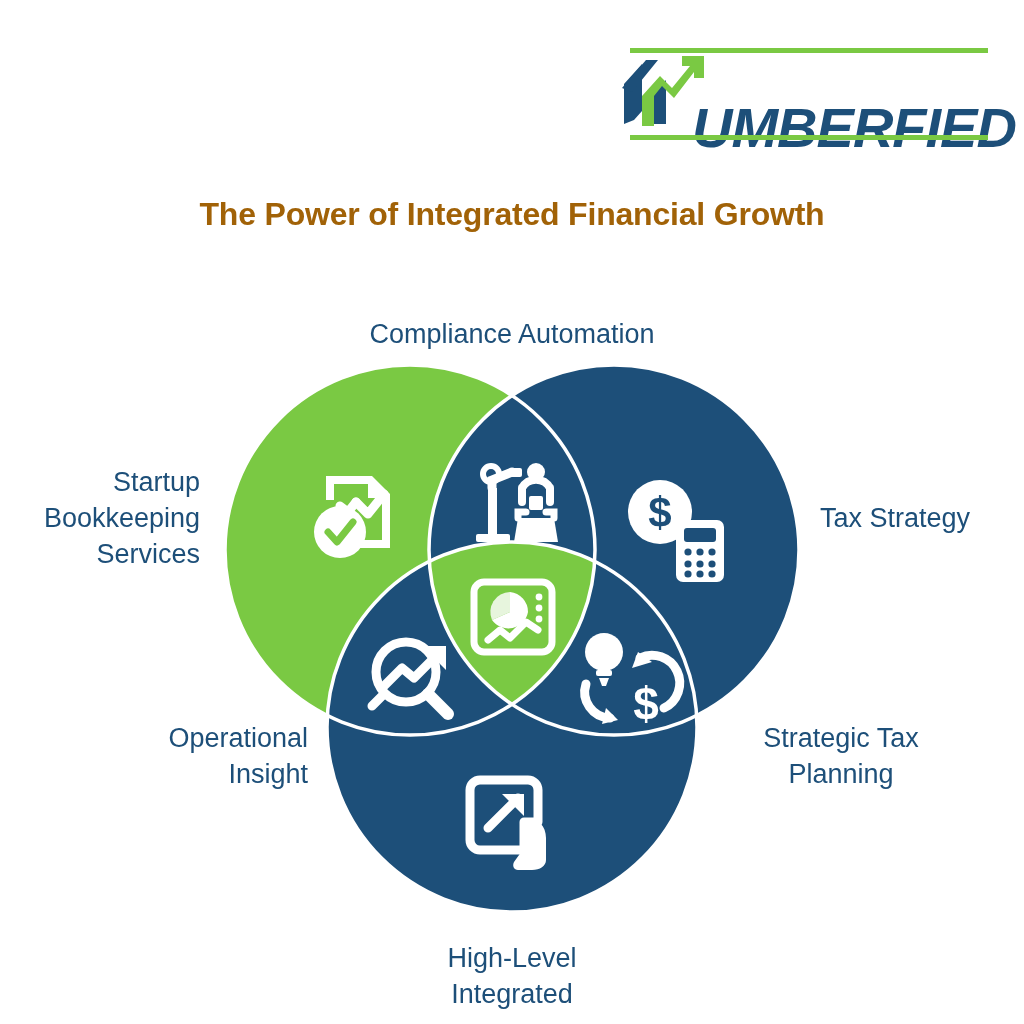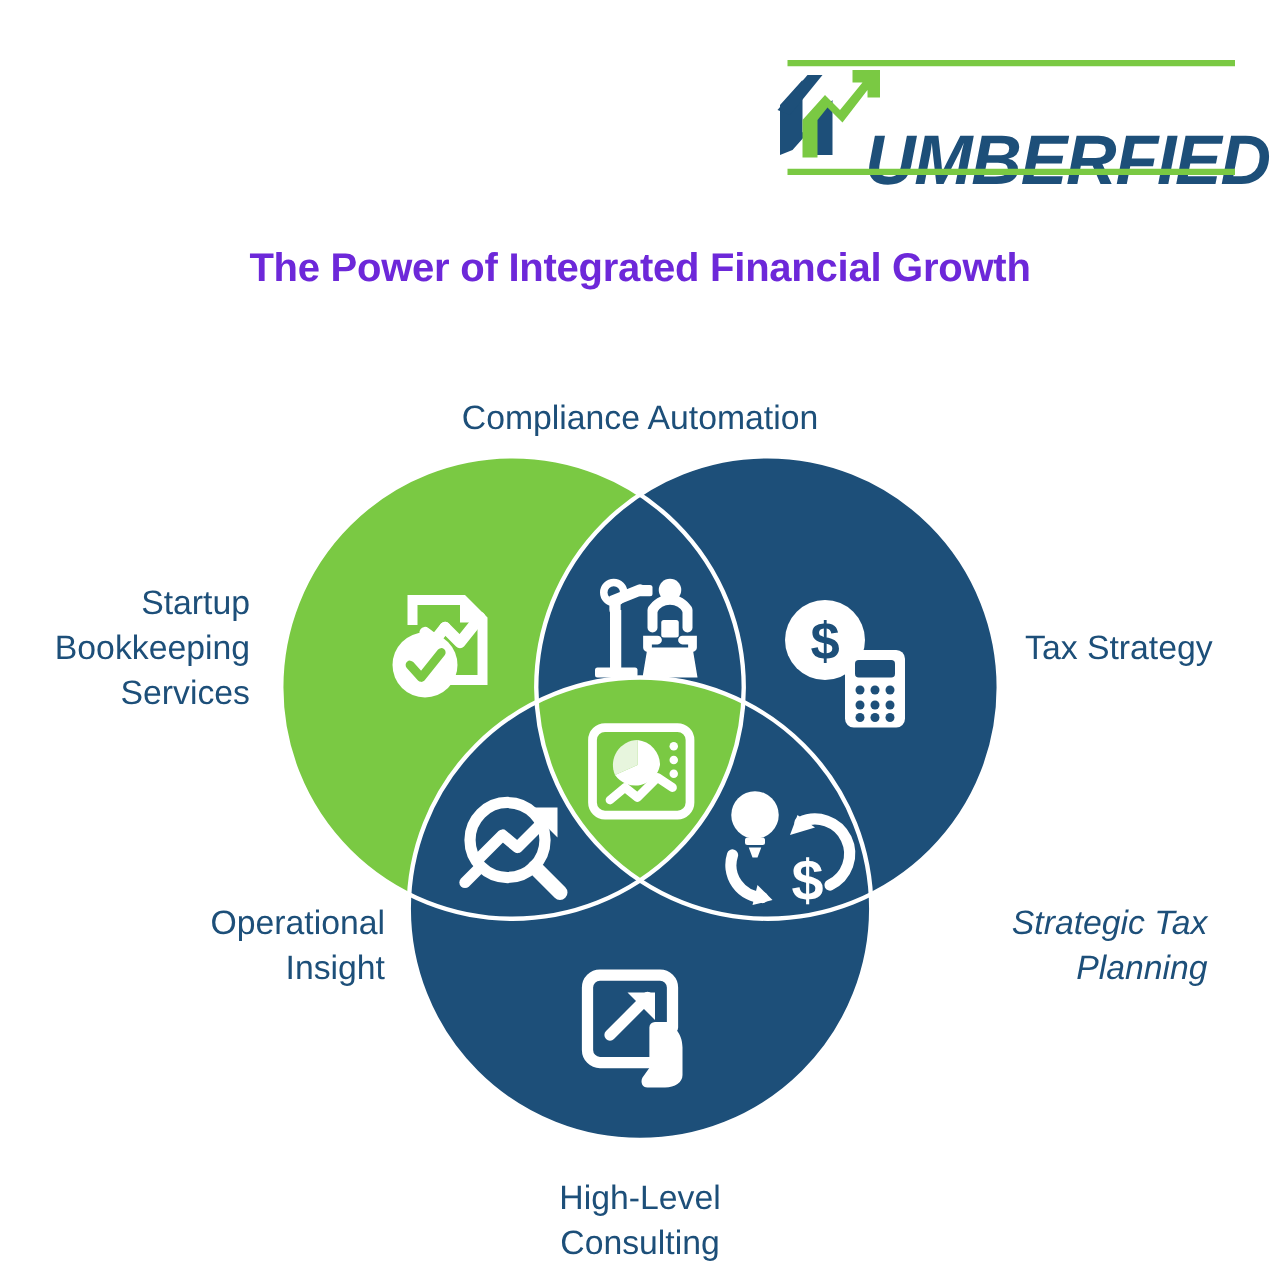--- a/index.html
+++ b/index.html
@@ -74,21 +74,21 @@
 
   
   #page-title {
     position: absolute;
     left: 0;
     top: 196px;
     width: 1024px;
     text-align: center;
     font-size: 32px;
     font-weight: bold;
-    color: #6d28d9;
+    color: #a16207;
     letter-spacing: -0.2px;
   }
 
   
   #venn-wrap {
     position: absolute;
     left: 0;
     top: 0;
     width: 1024px;
     height: 1024px;
@@ -128,22 +128,21 @@
   #label-operational-insight {
     left: 60px;
     top: 720px;
     width: 248px;
     text-align: right;
   }
   #label-strategic-tax-planning {
     left: 716px;
     top: 720px;
     width: 250px;
-    text-align: right;
-    font-style: italic;
+    text-align: center;
   }
   #label-high-level-consulting {
     left: 262px;
     top: 940px;
     width: 500px;
     text-align: center;
   }
 </style>
 </head>
 <body>
@@ -300,14 +299,14 @@
 
   <div class="venn-label" id="label-tax-strategy">Tax Strategy</div>
 
   <div class="venn-label" id="label-operational-insight">Operational
 Insight</div>
 
   <div class="venn-label" id="label-strategic-tax-planning">Strategic Tax
 Planning</div>
 
   <div class="venn-label" id="label-high-level-consulting">High-Level
-Consulting</div>
+Integrated</div>
 </div>
 
 </body></html>

